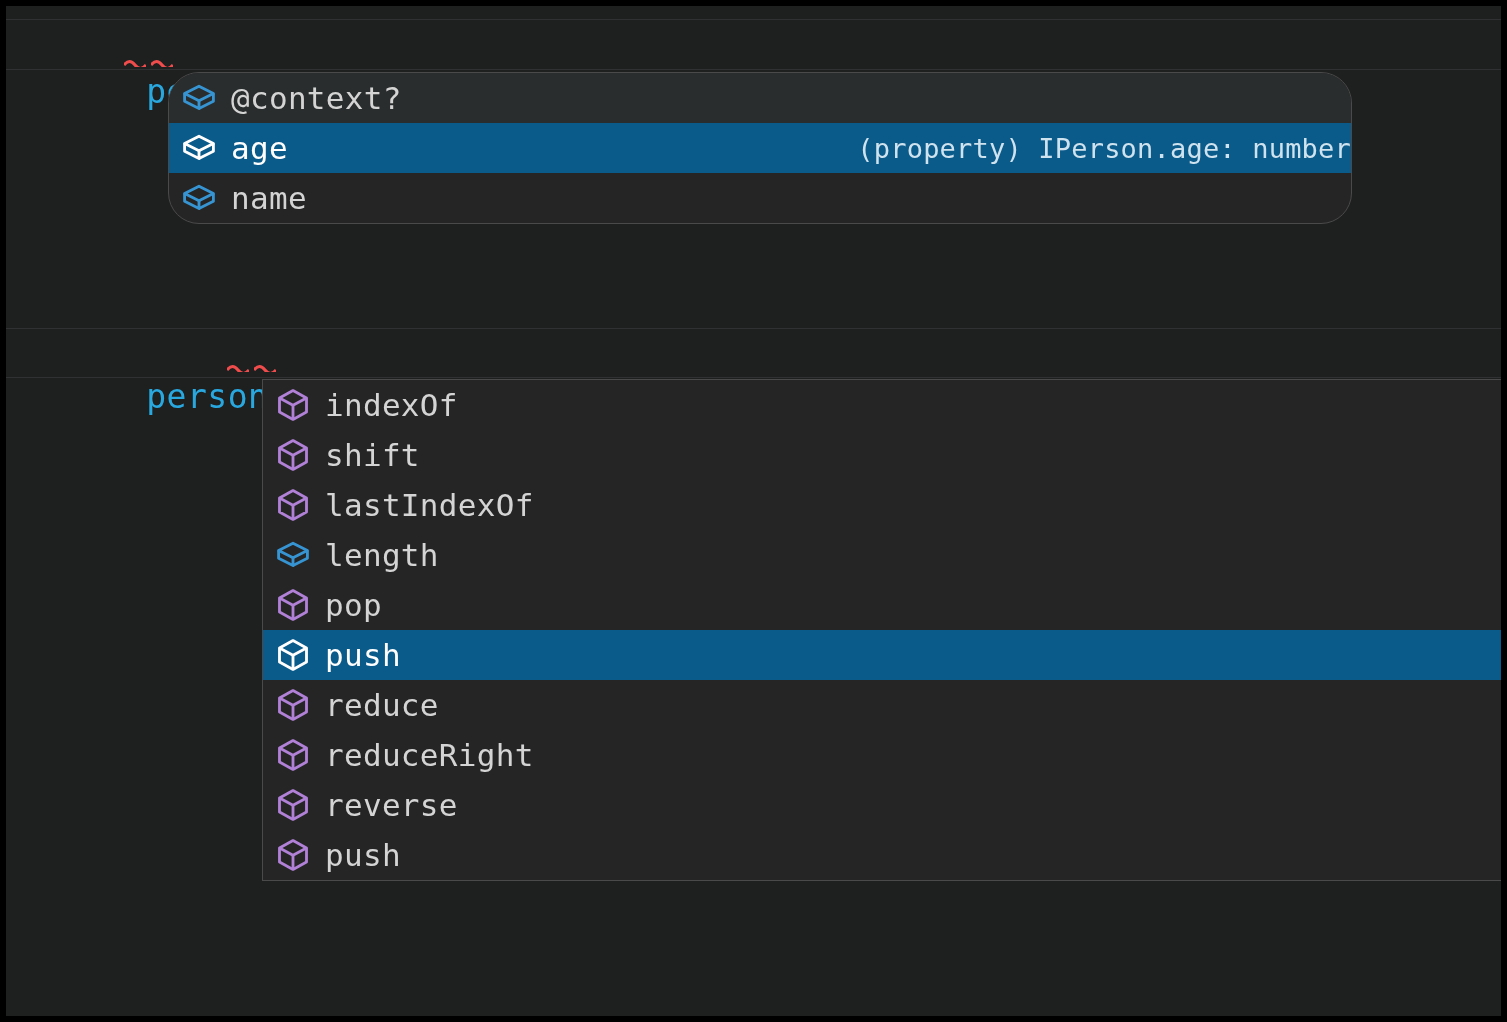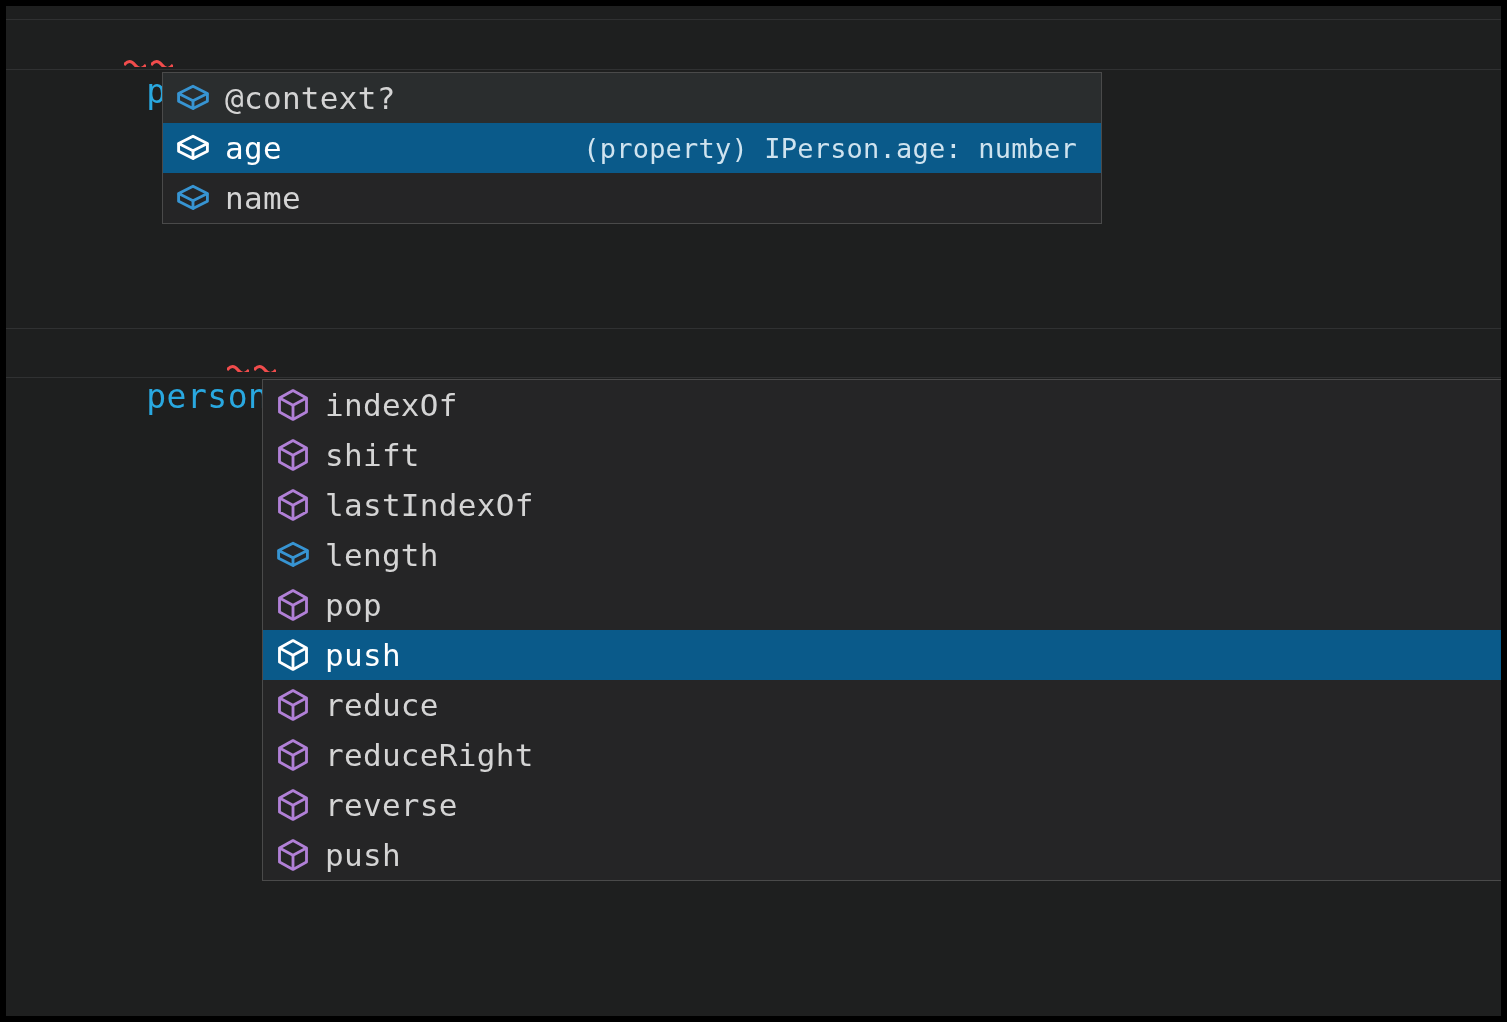--- a/index.html
+++ b/index.html
@@ -93,34 +93,34 @@
     display: block;
   }
   .srow .label {
     font-family: "DejaVu Sans Mono", "Liberation Mono", monospace;
     letter-spacing: 0.3px;
   }
   .srow.selected .label { color: #ffffff; }
 
   .srow .detail {
     margin-left: auto;
-    padding-right: 24px;
     font-size: 27px;
     color: #cfe3ef;
     letter-spacing: 0.2px;
     overflow: hidden;
     text-overflow: ellipsis;
     font-family: "DejaVu Sans Mono", "Liberation Mono", monospace;
   }
 
   
   #suggest-person {
-    left: 156px;
+    left: 162px;
     top: 66px;
-    width: 940px;
+    width: 1184px;
+    border-radius: 31px;
   }
   #suggest-name {
     left: 256px;
     top: 373px;
     width: 1426px;
   }
 </style>
 </head>
 <body>
 

